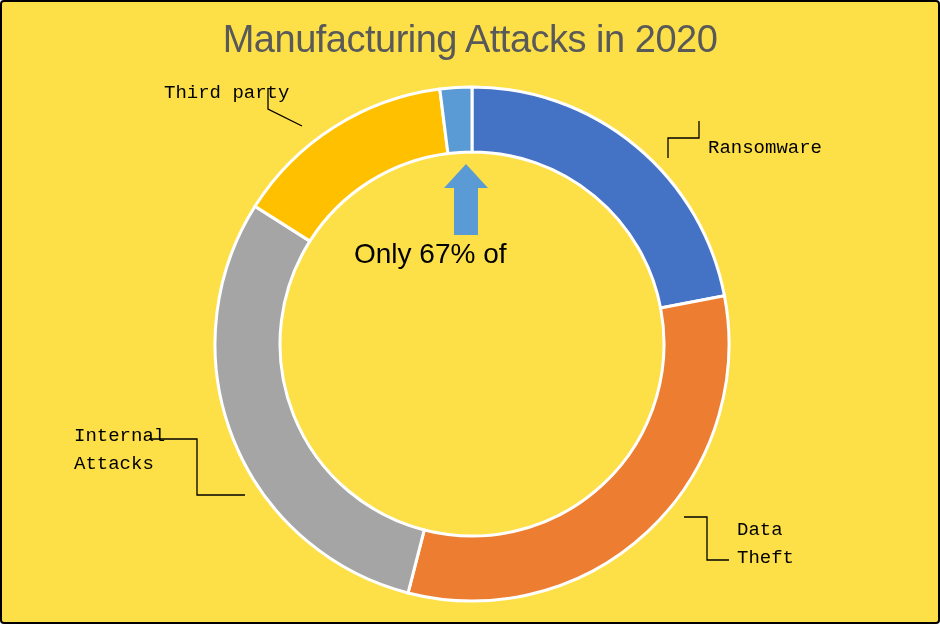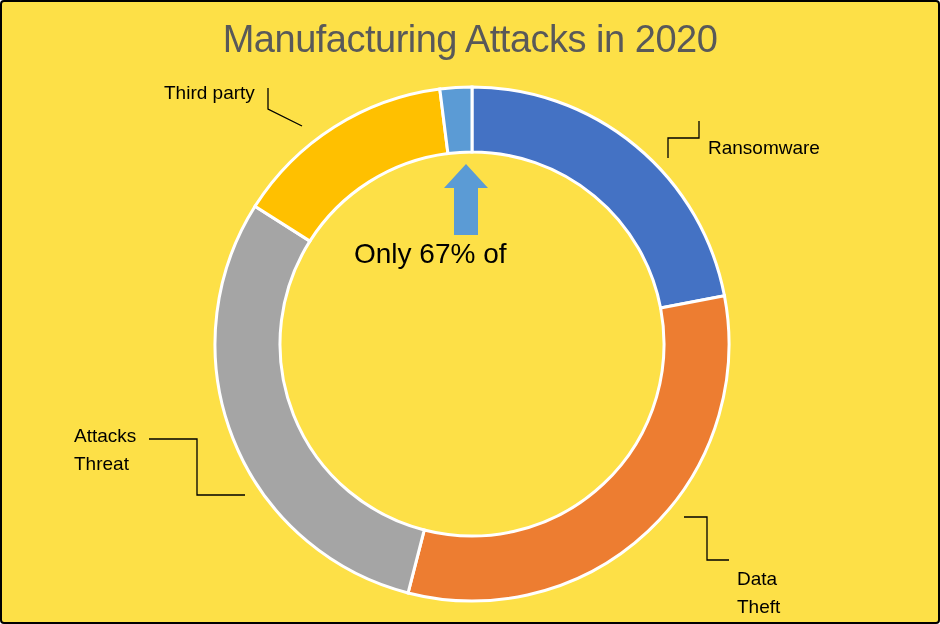--- a/index.html
+++ b/index.html
@@ -11,20 +11,21 @@
   .title{
     position:absolute;top:16px;left:0;right:0;margin:0;
     text-align:center;font-size:38px;font-weight:500;letter-spacing:-0.5px;
     color:#595959;
   }
   .chart-svg{position:absolute;left:0;top:0;}
   .leader{fill:none;stroke:#000000;stroke-width:1.3px;}
   .lbl{
     position:absolute;font-size:19px;color:#000000;line-height:1.48;
     white-space:nowrap;
+    font-family:Liberation Mono, monospace;
   }
   .lbl.wrap{white-space:normal;}
   .annotation{
     position:absolute;left:352px;top:236px;
     font-size:28px;color:#000000;white-space:nowrap;
   }
 </style>
 </head>
 <body>
 
@@ -46,19 +47,19 @@
     <polyline class="leader" points="147,437 195,437 195,493 243,493"></polyline>
     <polyline class="leader" points="682,515 705,515 705,558 727,558"></polyline>
 
     <path d="M464,162 L486,186 L476,186 L476,233 L452,233 L452,186 L442,186 Z" fill="#5B9BD5"></path>
   </svg>
 
   <div class="lbl" style="left:162px;top:77px">Third party</div>
 
   <div class="lbl" style="left:706px;top:132px">Ransomware</div>
 
-  <div class="lbl wrap" style="left:72px;top:420px;width:82px">Attacks Threat</div>
+  <div class="lbl wrap" style="left:72px;top:420px;width:82px">Internal Attacks</div>
 
-  <div class="lbl wrap" style="left:735px;top:563px;width:62px">Data Theft</div>
+  <div class="lbl wrap" style="left:735px;top:514px;width:62px">Data Theft</div>
 
   <div class="annotation">Only 67% of</div>
 
 </div>
 
 </body></html>

